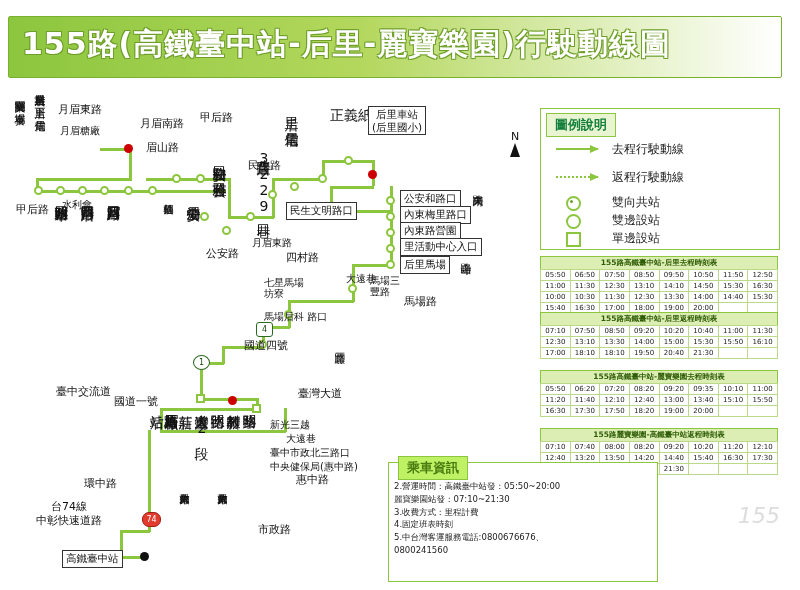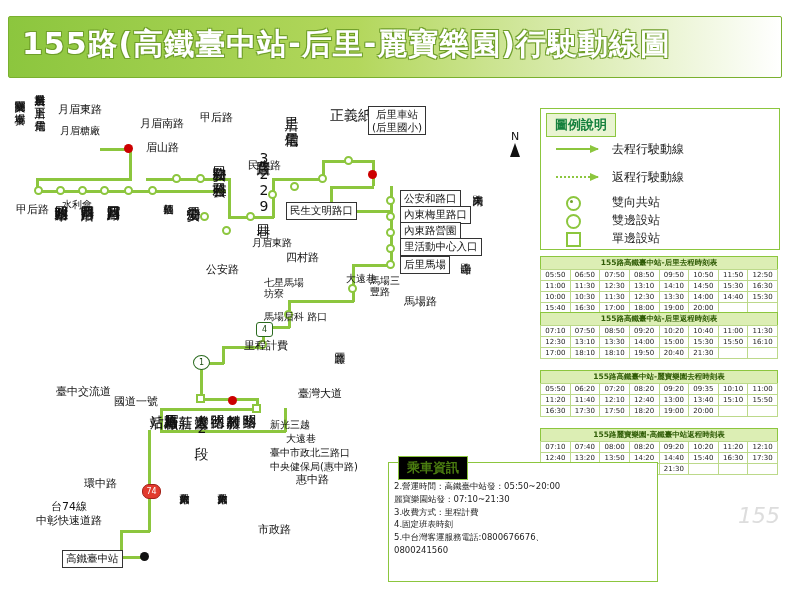--- a/index.html
+++ b/index.html
@@ -100,21 +100,21 @@
     width:12.5%;color:#222;
   }
 
   
   .info{
     position:absolute;left:388px;top:462px;width:268px;height:118px;
     border:1px solid #8cc63e;background:#fff;
   }
   .info-title{
     position:absolute;left:398px;top:456px;
-    background:#000000;border:1px solid #8cc63e;
+    background:#bef264;border:1px solid #8cc63e;
     font-size:13px;color:#4a7c10;padding:2px 8px;font-weight:bold;
   }
   .info-body{
     position:absolute;left:394px;top:480px;width:256px;
     font-size:8.5px;line-height:1.5;color:#222;
   }
 
   
   .line{
     position:absolute;background:#8cc63e;
@@ -238,21 +238,21 @@
   <div class="dot" style="left:348px;top:284px;"></div>
   <div class="dot" style="left:284px;top:310px;"></div>
   <div class="dot" style="left:258px;top:340px;"></div>
   <div class="sq" style="left:196px;top:394px;"></div>
   <div class="sq" style="left:252px;top:404px;"></div>
   <div class="dot-red" style="left:228px;top:396px;"></div>
   <div class="dot-black" style="left:140px;top:552px;"></div>
 
   <div class="hwy oval" style="left:193px;top:355px;">1</div>
   <div class="hwy" style="left:256px;top:322px;">4</div>
-  <div class="hwy-red" style="left:142px;top:484px;">74</div>
+  <div class="hwy-red" style="left:142px;top:512px;">74</div>
 
   <div class="lbl v" style="left:22px;top:92px;">麗寶樂園
 賽車場</div>
   <div class="lbl v" style="left:42px;top:86px;">后里農業科
 下后里
 電信局</div>
   <div class="lbl" style="left:58px;top:104px;">月眉東路</div>
   <div class="lbl sm" style="left:60px;top:126px;">月眉糖廠</div>
   <div class="lbl" style="left:140px;top:118px;">月眉南路</div>
   <div class="lbl" style="left:200px;top:112px;">甲后路</div>
@@ -260,21 +260,21 @@
   <div class="lbl" style="left:248px;top:160px;">民生路</div>
   <div class="lbl" style="left:16px;top:204px;">甲后路</div>
   <div class="lbl sm" style="left:62px;top:200px;">水利會</div>
   <div class="lbl v xs" style="left:66px;top:196px;">市政黎明路口</div>
   <div class="lbl v xs" style="left:92px;top:196px;">甲后四月路口</div>
   <div class="lbl v xs" style="left:118px;top:196px;">月眉四月路口</div>
   <div class="lbl v sm" style="left:170px;top:196px;">松鶴酒莊</div>
   <div class="lbl v xs" style="left:198px;top:196px;">中清公安局</div>
   <div class="lbl v xs" style="left:224px;top:156px;">公安和路口
 雅藝公司</div>
-  <div class="lbl" style="left:206px;top:264px;text-align:center;">公安路</div>
+  <div class="lbl" style="left:206px;top:248px;text-align:center;">公安路</div>
   <div class="lbl v xs" style="left:268px;top:150px;">后豐路3229巷口</div>
   <div class="lbl v xs" style="left:296px;top:106px;">后里
 電信局</div>
   <div class="lbl xs" style="left:330px;top:108px;">正義紙廠</div>
   <div class="boxed" style="left:368px;top:106px;text-align:center;line-height:1.2;"><span style="white-space:pre-line;">后里車站
 (后里國小)</span></div>
   <div class="boxed" style="left:400px;top:190px;">公安和路口</div>
   <div class="boxed" style="left:400px;top:206px;">內東梅里路口</div>
   <div class="boxed" style="left:400px;top:222px;">內東路營園</div>
   <div class="boxed" style="left:400px;top:238px;">里活動中心入口</div>
@@ -286,21 +286,21 @@
   <div class="lbl v" style="left:468px;top:254px;">寺山路</div>
   <div class="lbl v" style="left:480px;top:186px;">內東路</div>
   <div class="lbl sm" style="left:264px;top:278px;white-space:pre-line;">七星馬場
 坊寮</div>
   <div class="lbl sm" style="left:264px;top:312px;">馬場后科
 路口</div>
   <div class="lbl sm" style="left:370px;top:276px;white-space:pre-line;">馬場三
 豐路</div>
   <div class="lbl sm" style="left:346px;top:274px;white-space:pre-line;">大遠巷</div>
   <div class="lbl" style="left:114px;top:352px;margin-top:44px;">國道一號</div>
-  <div class="lbl" style="left:244px;top:340px;">里程計費</div>
+  <div class="lbl" style="left:244px;top:340px;">國道四號</div>
   <div class="lbl" style="left:56px;top:386px;">臺中交流道</div>
   <div class="lbl v" style="left:342px;top:344px;">三豐路</div>
   <div class="lbl" style="left:298px;top:388px;">臺灣大道</div>
   <div class="lbl v xs" style="left:176px;top:404px;white-space:pre-line;">月眉糖廠
 后站</div>
   <div class="lbl v xs" style="left:190px;top:404px;white-space:pre-line;">新莊
 馬路</div>
   <div class="lbl v xs" style="left:206px;top:404px;">臺灣大道
 2段</div>
   <div class="lbl v xs" style="left:222px;top:404px;">明德路</div>

